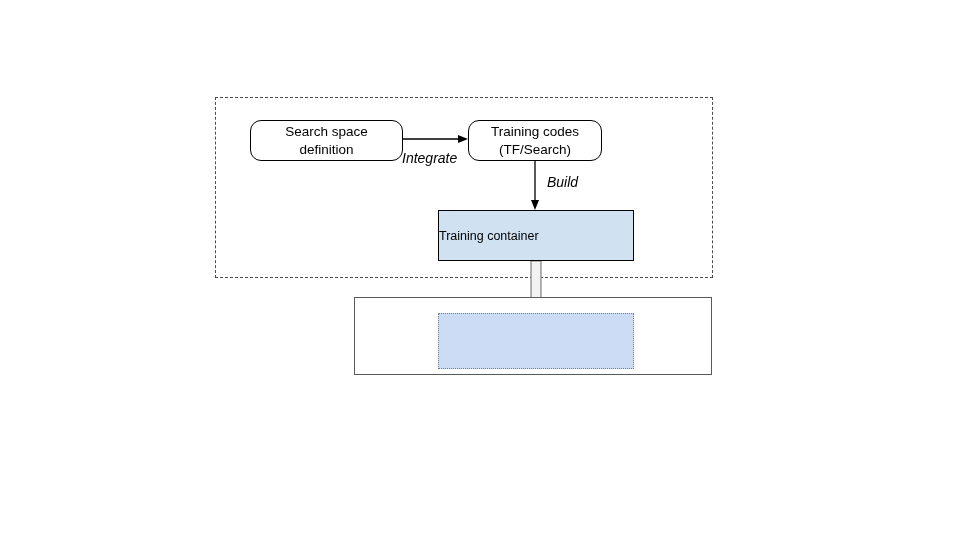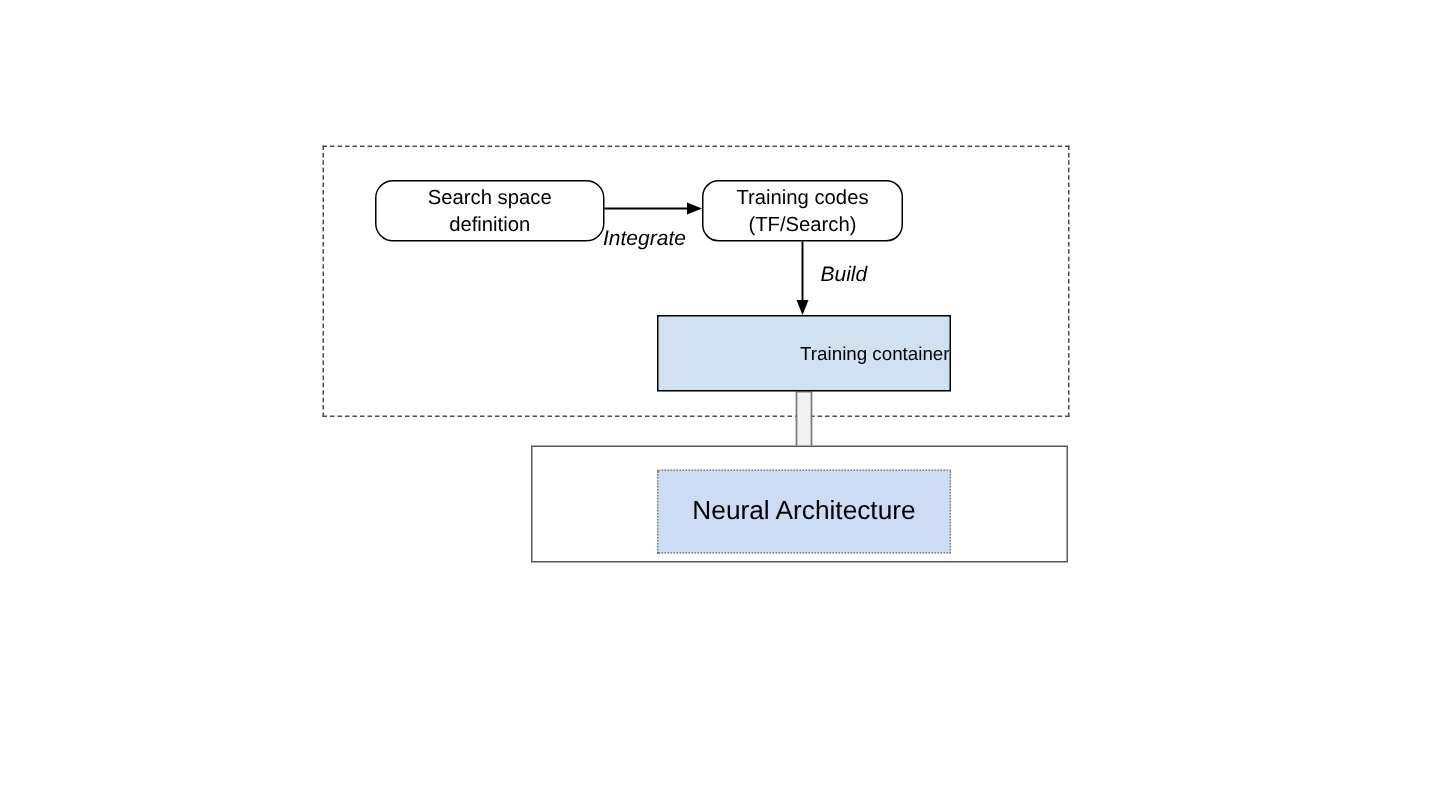--- a/index.html
+++ b/index.html
@@ -47,41 +47,40 @@
     text-align: center;
     line-height: 1.28;
     font-size: 13.5px;
     color: #000000;
   }
   .node-search-space {
     left: 250px;
     top: 120px;
     width: 153px;
     height: 41px;
-    border-radius: 12px;
   }
   .node-training-codes {
     left: 468px;
     top: 120px;
     width: 134px;
     height: 41px;
     justify-content: center;
   }
 
   
   .node-training-container {
     left: 438px;
     top: 210px;
     width: 196px;
     height: 51px;
     border: 1.3px solid #000000;
     background: #d0e2f2;
     display: flex;
     align-items: center;
-    justify-content: flex-end;
+    justify-content: flex-start;
     text-align: center;
     font-size: 12.5px;
   }
 
   .vertex-frame {
     left: 354px;
     top: 297px;
     width: 358px;
     height: 78px;
     border: 1.3px solid #595959;
@@ -176,18 +175,18 @@
   <div class="abs edge-label label-build">Build</div>
 
   <div class="abs node-training-container">
     <span>Training container</span>
   </div>
 
   <div class="abs vertex-frame"></div>
 
   <div class="abs node-nas">
     <div>
-      <span>Neural Architecture</span><br>
+      <br>
     </div>
   </div>
 
 
 </div>
 
 </body></html>

